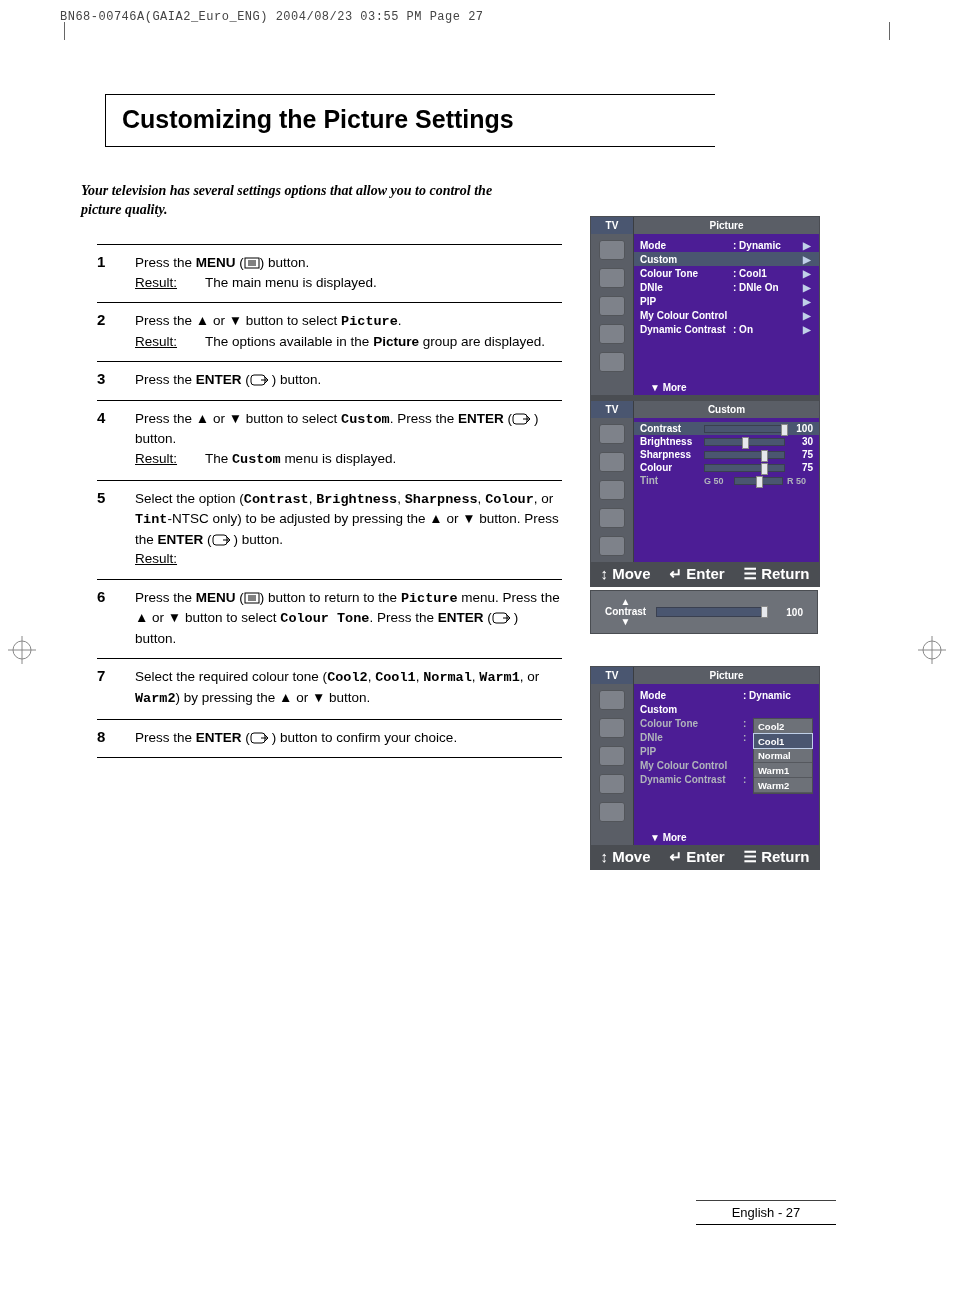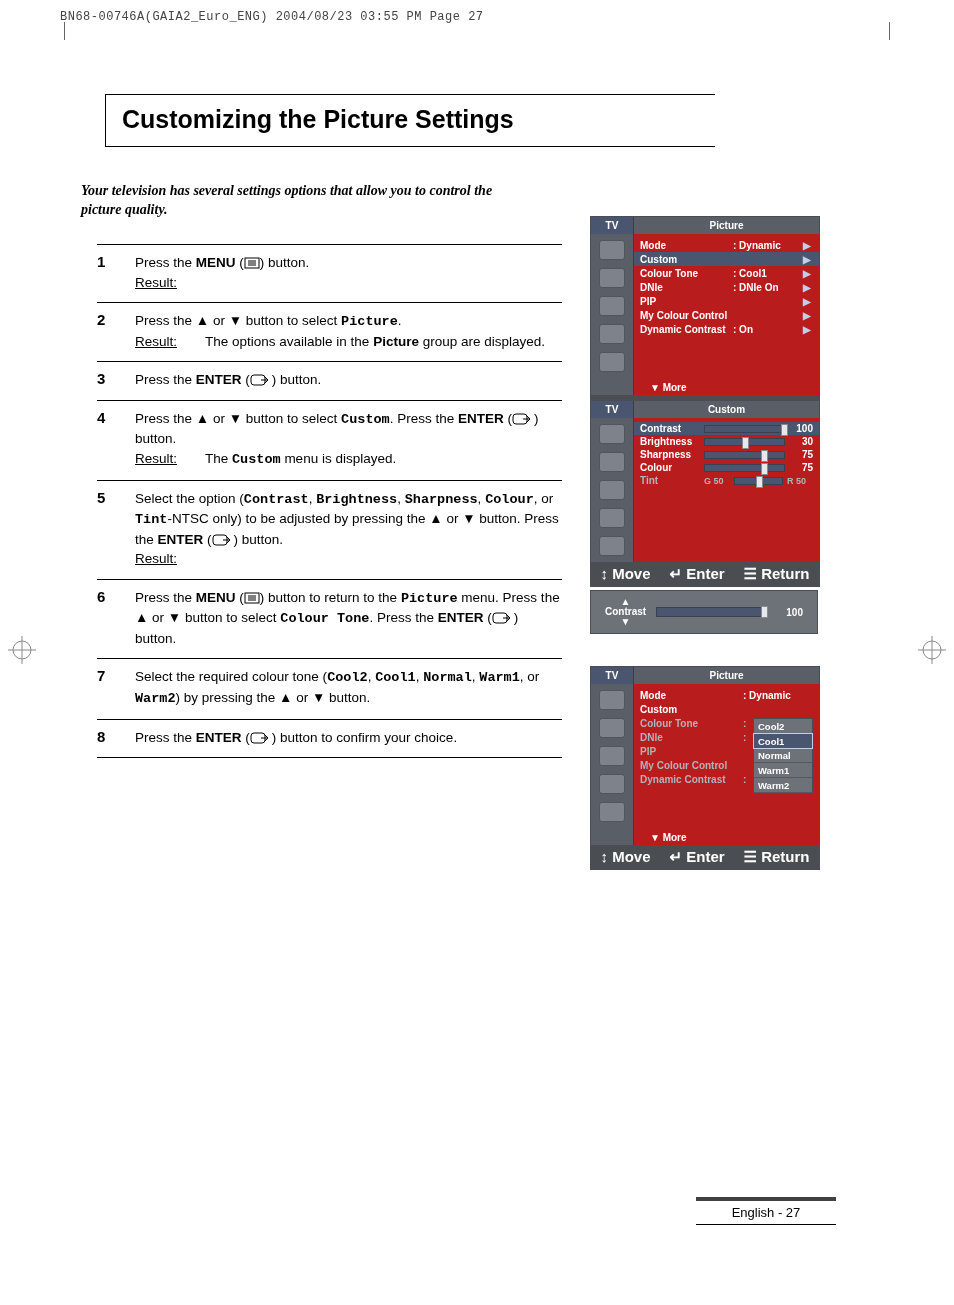--- a/index.html
+++ b/index.html
@@ -86,21 +86,21 @@
   .step-body { flex: 1; font-size: 13.5px; line-height: 1.45; }
   .step-body .result-row { margin-top: 0; display:flex; }
   .step-body .result-label { text-decoration: underline; width: 70px; }
   .step-body .result-text { flex:1; }
   .monob { font-family: "Courier New", monospace; font-weight: bold; }
   .b { font-weight: bold; }
   .ico { display:inline-block; vertical-align: -2px; }
   
   .osd {
     position: absolute;
-    background: #b91c1c;
+    background: #4c1d95;
     border: 1px solid #4a4d52;
     color: #fff;
     font-size: 10px;
     font-weight: bold;
     font-family: Arial, sans-serif;
   }
   .osd-title-row { display:flex; }
   .osd-title-tv {
     background: #4a5670;
     width: 42px;
@@ -179,21 +179,21 @@
     width:58px;
     font-size:9.5px;
   }
   .submenu div { padding:1.5px 4px; border-bottom:1px solid #55585e;}
   .submenu .sel { background:#4a5670; border:1px solid #c0d0e8; margin:-1px;}
   .page-foot {
     position:absolute;
     bottom:80px;
     right:118px;
     width:140px;
-    border-top:4px solid #404040;
+    border-top:1px solid #404040;
     border-bottom:1px solid #000;
     text-align:center;
     font-size:13px;
     padding:4px 0;
     font-weight:normal;
   }
 </style>
 </head>
 <body>
 
@@ -228,20 +228,21 @@
         <span>
           <span>Press the </span><span class="b">MENU</span><span> (</span><svg class="ico" width="16" height="12">
               <rect x="1" y="1" width="14" height="10" fill="none" stroke="#000"></rect>
               <line x1="4" y1="4" x2="12" y2="4" stroke="#000"></line>
               <line x1="4" y1="6" x2="12" y2="6" stroke="#000"></line>
               <line x1="4" y1="8" x2="12" y2="8" stroke="#000"></line>
             </svg><span>) button.</span>
         </span>
         <div class="result-row">
           <div class="result-label">Result:</div>
+          <div class="result-text">The main menu is displayed.</div>
         </div>
       </div>
     </div>
 
     <div class="step">
       <div class="step-num">2</div>
       <div class="step-body">
         <span>Press the ▲ or ▼ button to select <span class="monob">Picture</span>.</span>
         <div class="result-row">
           <div class="result-label">Result:</div>

